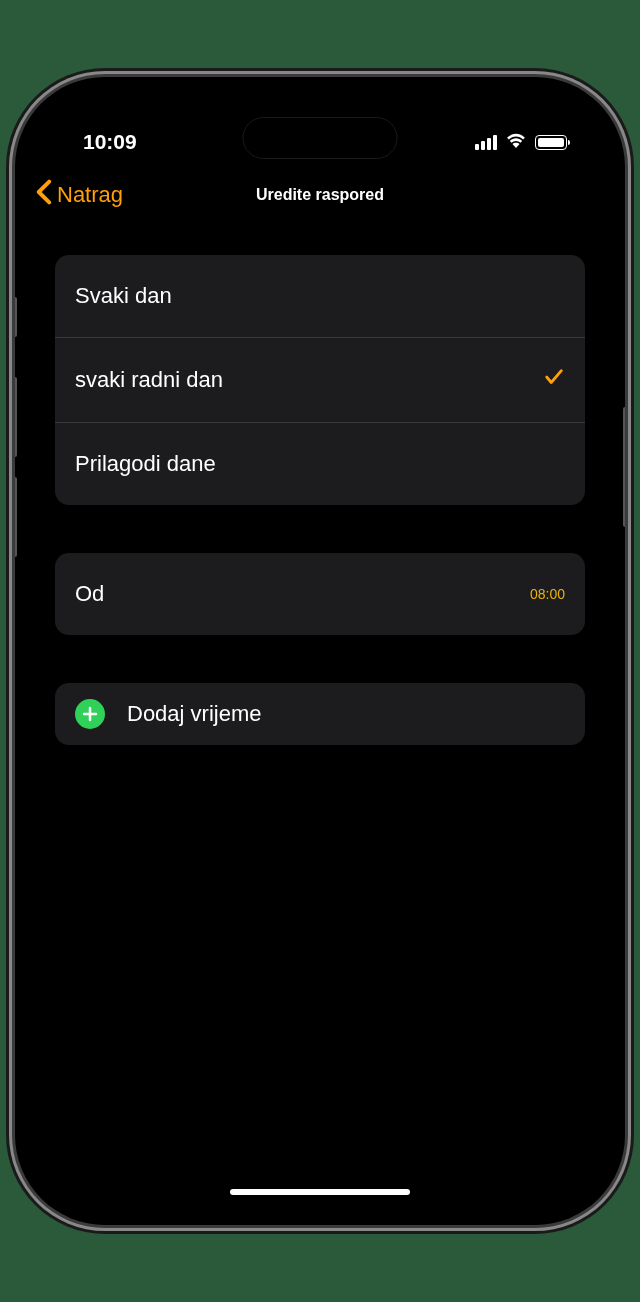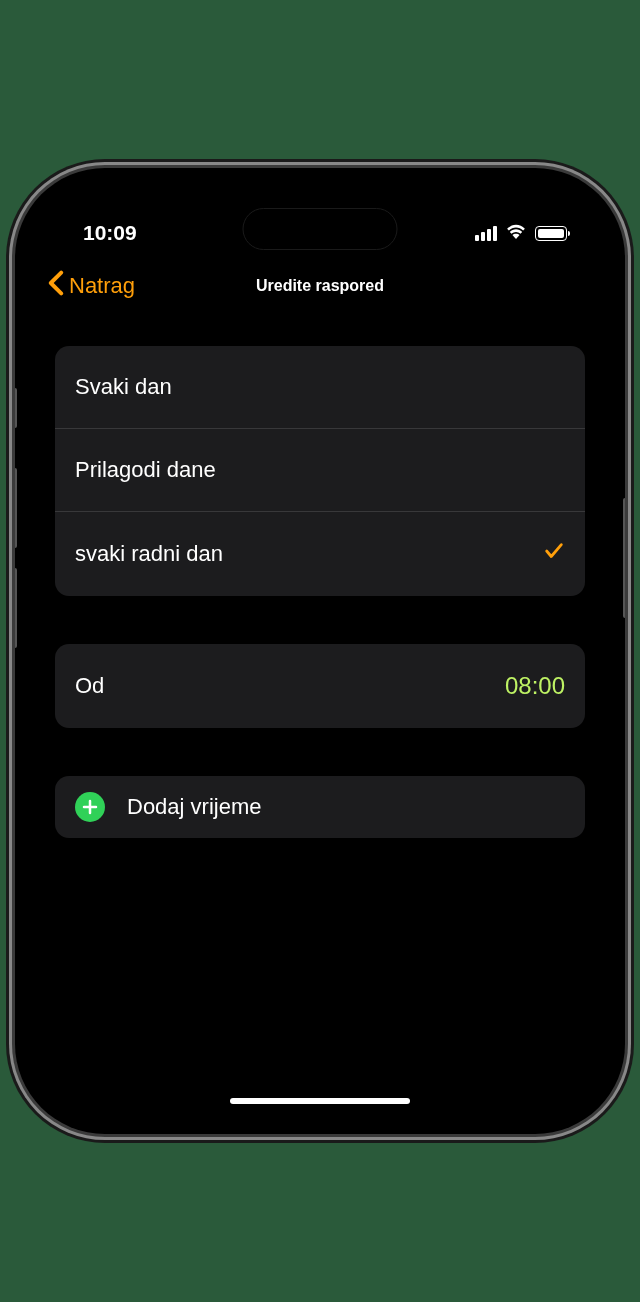--- a/index.html
+++ b/index.html
@@ -12,21 +12,21 @@
       background: #2a5a3a;
       width: 640px;
       height: 1302px;
       display: flex;
       align-items: center;
       justify-content: center;
       font-family: -apple-system, BlinkMacSystemFont, 'Segoe UI', Helvetica, Arial, sans-serif;
     }
     .phone-frame {
       width: 610px;
-      height: 966px;
+      height: 1148px;
       background: #000;
       border-radius: 90px;
       position: relative;
       box-shadow: 0 0 0 3px #3a3a3a, 0 0 0 6px #888, 0 0 0 9px #1a1a1a;
       overflow: hidden;
     }
     .phone-screen {
       position: absolute;
       top: 18px;
       left: 18px;
@@ -112,21 +112,21 @@
       position: relative;
       height: 60px;
     }
     .back-button {
       display: flex;
       align-items: center;
       color: #ff9f0a;
       font-size: 22px;
       gap: 4px;
       position: absolute;
-      left: 14px;
+      left: 2px;
     }
     .back-chevron svg {
       width: 18px;
       height: 26px;
     }
     .nav-title {
       color: #fff;
       font-size: 16px;
       font-weight: 600;
       text-align: center;
@@ -152,22 +152,22 @@
       min-height: 58px;
     }
     .list-item:last-child {
       border-bottom: none;
     }
     .checkmark svg {
       width: 22px;
       height: 22px;
     }
     .time-value {
-      color: #bef264;
-      font-size: 24px;
+      color: #eab308;
+      font-size: 14px;
     }
     .add-button {
       background: #1c1c1e;
       border-radius: 14px;
       display: flex;
       align-items: center;
       padding: 16px 20px;
       gap: 22px;
       min-height: 58px;
     }
@@ -255,30 +255,30 @@
       <div class="nav-title">Uredite raspored</div>
     </div>
 
     <div class="content">
 
       <div class="list-group">
         <div class="list-item">
           <span>Svaki dan</span>
         </div>
         <div class="list-item">
-          <span>Prilagodi dane</span>
-        </div>
-        <div class="list-item">
           <span>svaki radni dan</span>
           <span class="checkmark">
             <svg viewBox="0 0 24 24" fill="none">
               <path d="M4 12L9 18L20 5" stroke="#ff9f0a" stroke-width="3" stroke-linecap="round" stroke-linejoin="round"></path>
             </svg>
           </span>
         </div>
+        <div class="list-item">
+          <span>Prilagodi dane</span>
+        </div>
       </div>
 
       <div class="list-group">
         <div class="list-item">
           <span>Od</span>
           <span class="time-value">08:00</span>
         </div>
       </div>
 
       <div class="add-button">

